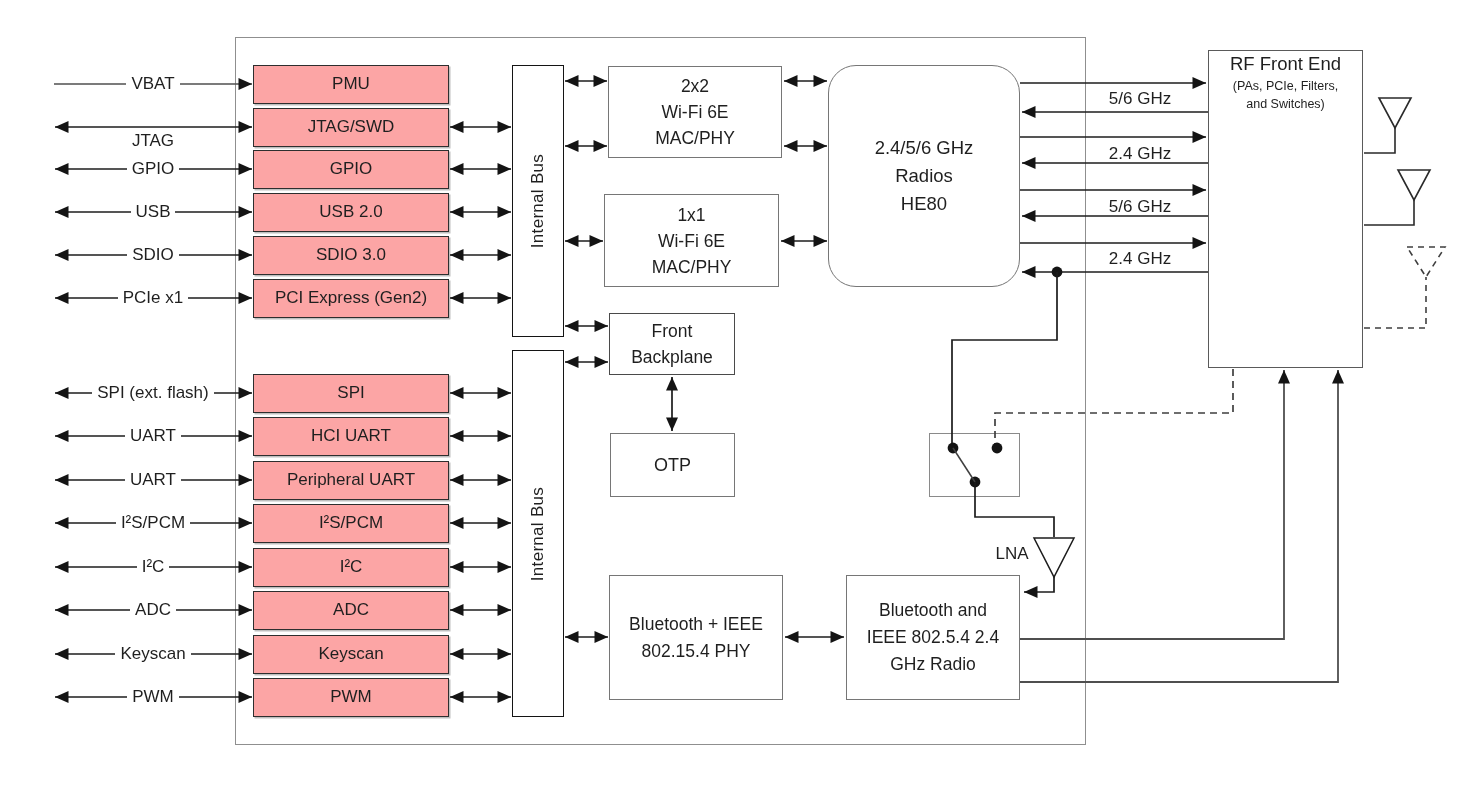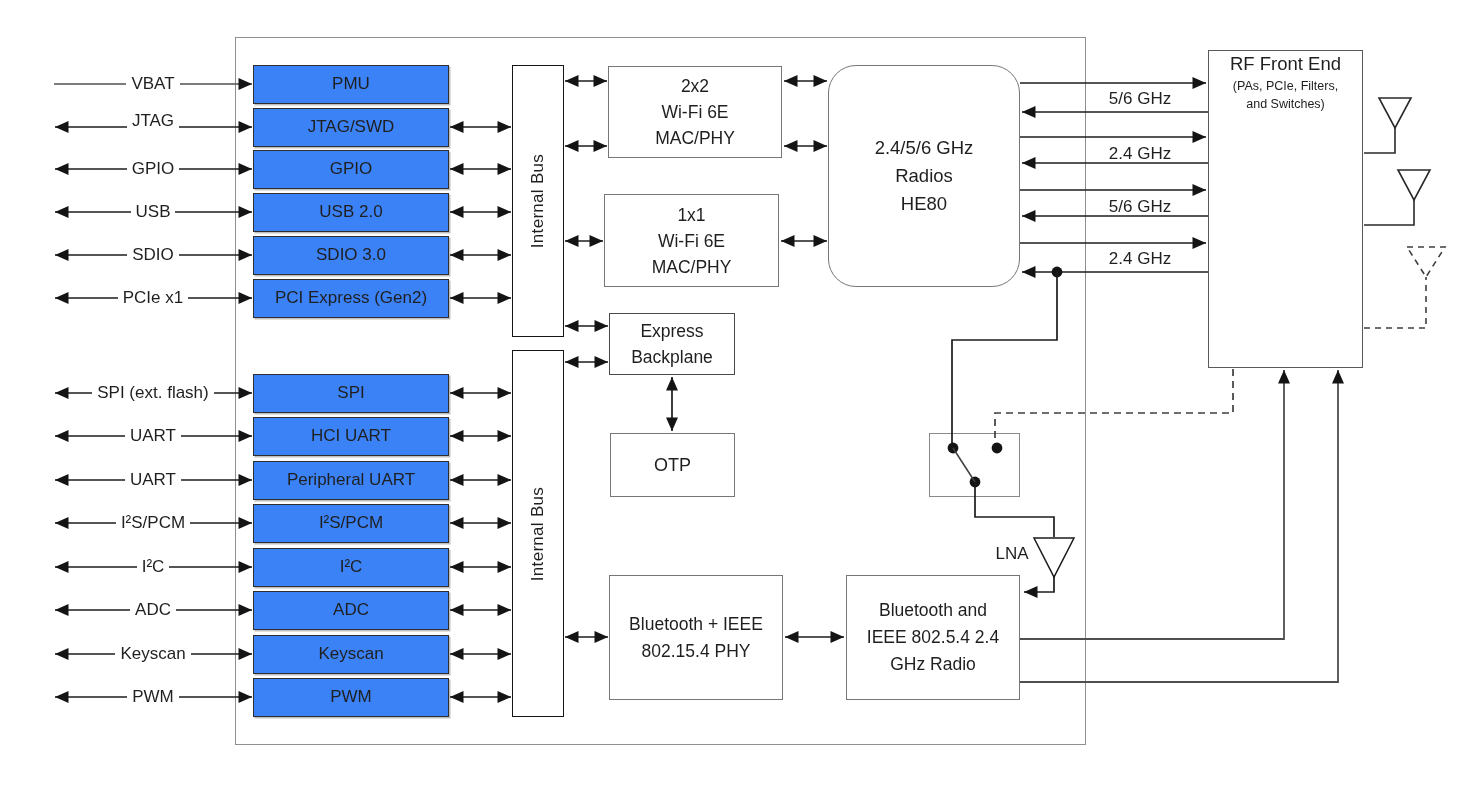--- a/index.html
+++ b/index.html
@@ -1,20 +1,20 @@
 <!DOCTYPE html>
 <html><head>
 <meta charset="utf-8">
 <style>
   html,body{margin:0;padding:0;background:#fff;}
   .stage{position:relative;width:1458px;height:788px;background:#fff;overflow:hidden;
          font-family:"Liberation Sans",sans-serif;color:#1f1f1f;margin-left:16px;}
   .abs{position:absolute;box-sizing:border-box;}
   .chip{border:1.6px solid #8f8f8f;z-index:1;background:#fff;}
-  .iobox{left:237px;width:196px;height:39px;z-index:2;background:#3b82f6;
+  .iobox{left:237px;width:196px;height:39px;z-index:2;background:#fca5a5;
          border:1.5px solid #2e2e2e;box-shadow:1.5px 1.5px 0 #bfbfbf;
          display:flex;align-items:center;justify-content:center;font-size:17px;}
   .bus{z-index:2;background:#fff;border:1.6px solid #141414;
        display:flex;align-items:center;justify-content:center;}
   .bus span{transform:rotate(-90deg);white-space:nowrap;font-size:17px;letter-spacing:.3px;}
   .gbox{z-index:2;background:#fff;border:1.4px solid #767676;
         display:flex;flex-direction:column;align-items:center;justify-content:center;
         text-align:center;font-size:17.5px;line-height:27px;}
   .dark{border-color:#4a4a4a;}
   .radios{font-size:18.5px;line-height:28px;border-radius:28px;}
@@ -32,21 +32,21 @@
             text-align:center;font-size:17px;}
 </style>
 </head>
 <body>
 
 <div class="stage">
 
   <div class="abs chip" style="left:219px;top:37px;width:851px;height:708px;"></div>
 
   <div class="abs plabel" style="top:73px"><span>VBAT</span></div>
-  <div class="abs plabel" style="top:110px"><span>JTAG</span></div>
+  <div class="abs plabel" style="top:130px"><span>JTAG</span></div>
   <div class="abs plabel" style="top:158px"><span>GPIO</span></div>
   <div class="abs plabel" style="top:201px"><span>USB</span></div>
   <div class="abs plabel" style="top:244px"><span>SDIO</span></div>
   <div class="abs plabel" style="top:287px"><span>PCIe x1</span></div>
 
   <div class="abs plabel" style="top:382px"><span>SPI (ext. flash)</span></div>
   <div class="abs plabel" style="top:425px"><span>UART</span></div>
   <div class="abs plabel" style="top:469px"><span>UART</span></div>
   <div class="abs plabel" style="top:512px"><span>I²S/PCM</span></div>
   <div class="abs plabel" style="top:556px"><span>I²C</span></div>
@@ -81,21 +81,21 @@
     <div>2x2</div>
     <div>Wi-Fi 6E</div>
     <div>MAC/PHY</div>
   </div>
   <div class="abs gbox" style="left:588px;top:194px;width:175px;height:93px;line-height:26px;">
     <div>1x1</div>
     <div>Wi-Fi 6E</div>
     <div>MAC/PHY</div>
   </div>
   <div class="abs gbox dark" style="left:593px;top:313px;width:126px;height:62px;line-height:26px;">
-    <div>Express</div>
+    <div>Front</div>
     <div>Backplane</div>
   </div>
   <div class="abs gbox" style="left:594px;top:433px;width:125px;height:64px;font-size:18px;">
     <div>OTP</div>
   </div>
   <div class="abs gbox radios" style="left:812px;top:65px;width:192px;height:222px;">
     <div>2.4/5/6 GHz</div>
     <div>Radios</div>
     <div>HE80</div>
   </div>

